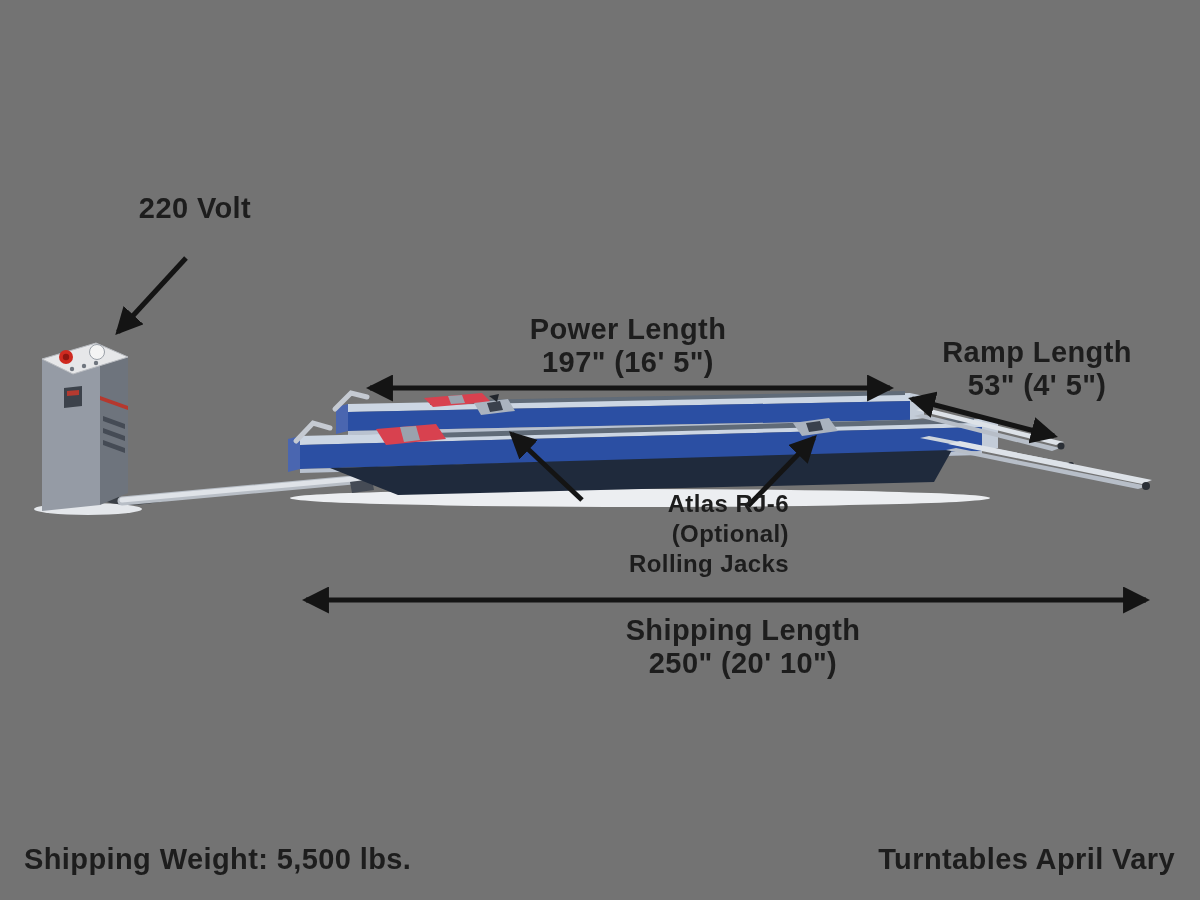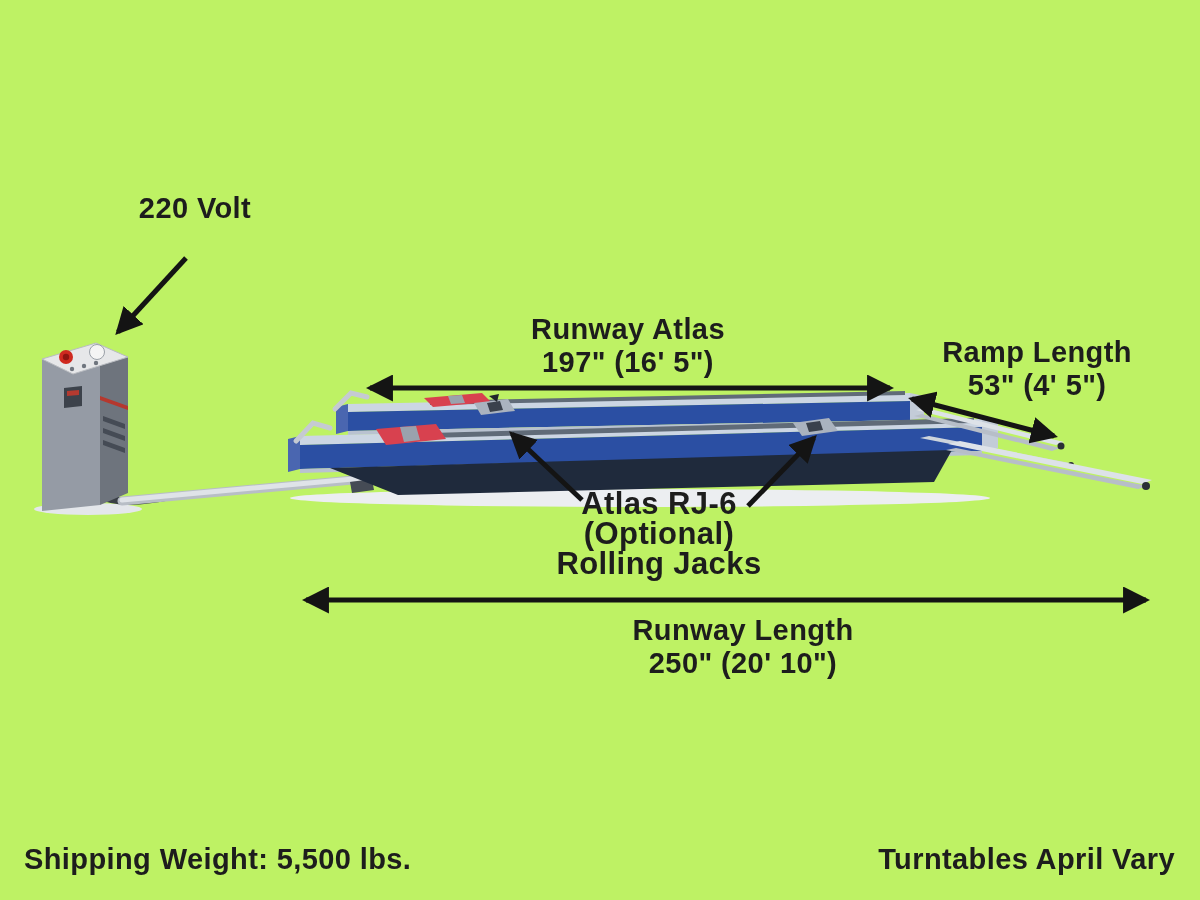--- a/index.html
+++ b/index.html
@@ -1,25 +1,25 @@
 <!DOCTYPE html>
 <html><head>
 <meta charset="utf-8">
 <style>
   html,body{margin:0;padding:0;background:#fff;}
   .stage{
-    position:relative;width:1200px;height:900px;background:#bef264;
+    position:relative;width:1200px;height:900px;background:#737373;
     overflow:hidden;font-family:"Liberation Sans", sans-serif;
   }
   .art{position:absolute;left:0;top:0;width:1200px;height:900px;}
   .lbl{
     position:absolute;font-weight:700;color:#1d1d1d;text-align:center;
     font-size:29px;line-height:33px;letter-spacing:0.4px;white-space:nowrap;
   }
-  .lbl-jacks{font-size:31px;line-height:30px;}
+  .lbl-jacks{font-size:24px;line-height:30px;text-align:right;}
   .lbl-left{text-align:right;}
   .lbl-right{text-align:right;}
   .arrow{stroke:#141414;stroke-width:5;fill:none;}
 </style>
 </head>
 <body>
 
 <div class="stage">
 
   <svg class="art" viewBox="0 0 1200 900">
@@ -118,37 +118,37 @@
     <line class="arrow" x1="582" y1="500" x2="512" y2="434" marker-end="url(#ah)"></line>
     <line class="arrow" x1="748" y1="506" x2="814" y2="438" marker-end="url(#ah)"></line>
     <line class="arrow" x1="306" y1="600" x2="1146" y2="600" marker-start="url(#ah)" marker-end="url(#ah)"></line>
   </svg>
 
   <div class="lbl" style="left:55px;top:192px;width:280px;">
     <div>220 Volt</div>
   </div>
 
   <div class="lbl" style="left:428px;top:313px;width:400px;">
-    <div>Runway Atlas</div>
+    <div>Power Length</div>
     <div>197" (16' 5")</div>
   </div>
 
   <div class="lbl" style="left:902px;top:336px;width:270px;">
     <div>Ramp Length</div>
     <div>53" (4' 5")</div>
   </div>
 
   <div class="lbl lbl-jacks" style="left:529px;top:489px;width:260px;">
     <div>Atlas RJ-6</div>
     <div>(Optional)</div>
     <div>Rolling Jacks</div>
   </div>
 
   <div class="lbl" style="left:543px;top:614px;width:400px;">
-    <div>Runway Length</div>
+    <div>Shipping Length</div>
     <div>250" (20' 10")</div>
   </div>
 
   <div class="lbl lbl-left" style="left:24px;top:843px;">Shipping Weight: 5,500 lbs.</div>
 
   <div class="lbl lbl-right" style="right:25px;top:843px;">Turntables April Vary</div>
 
 </div>
 
 </body></html>

